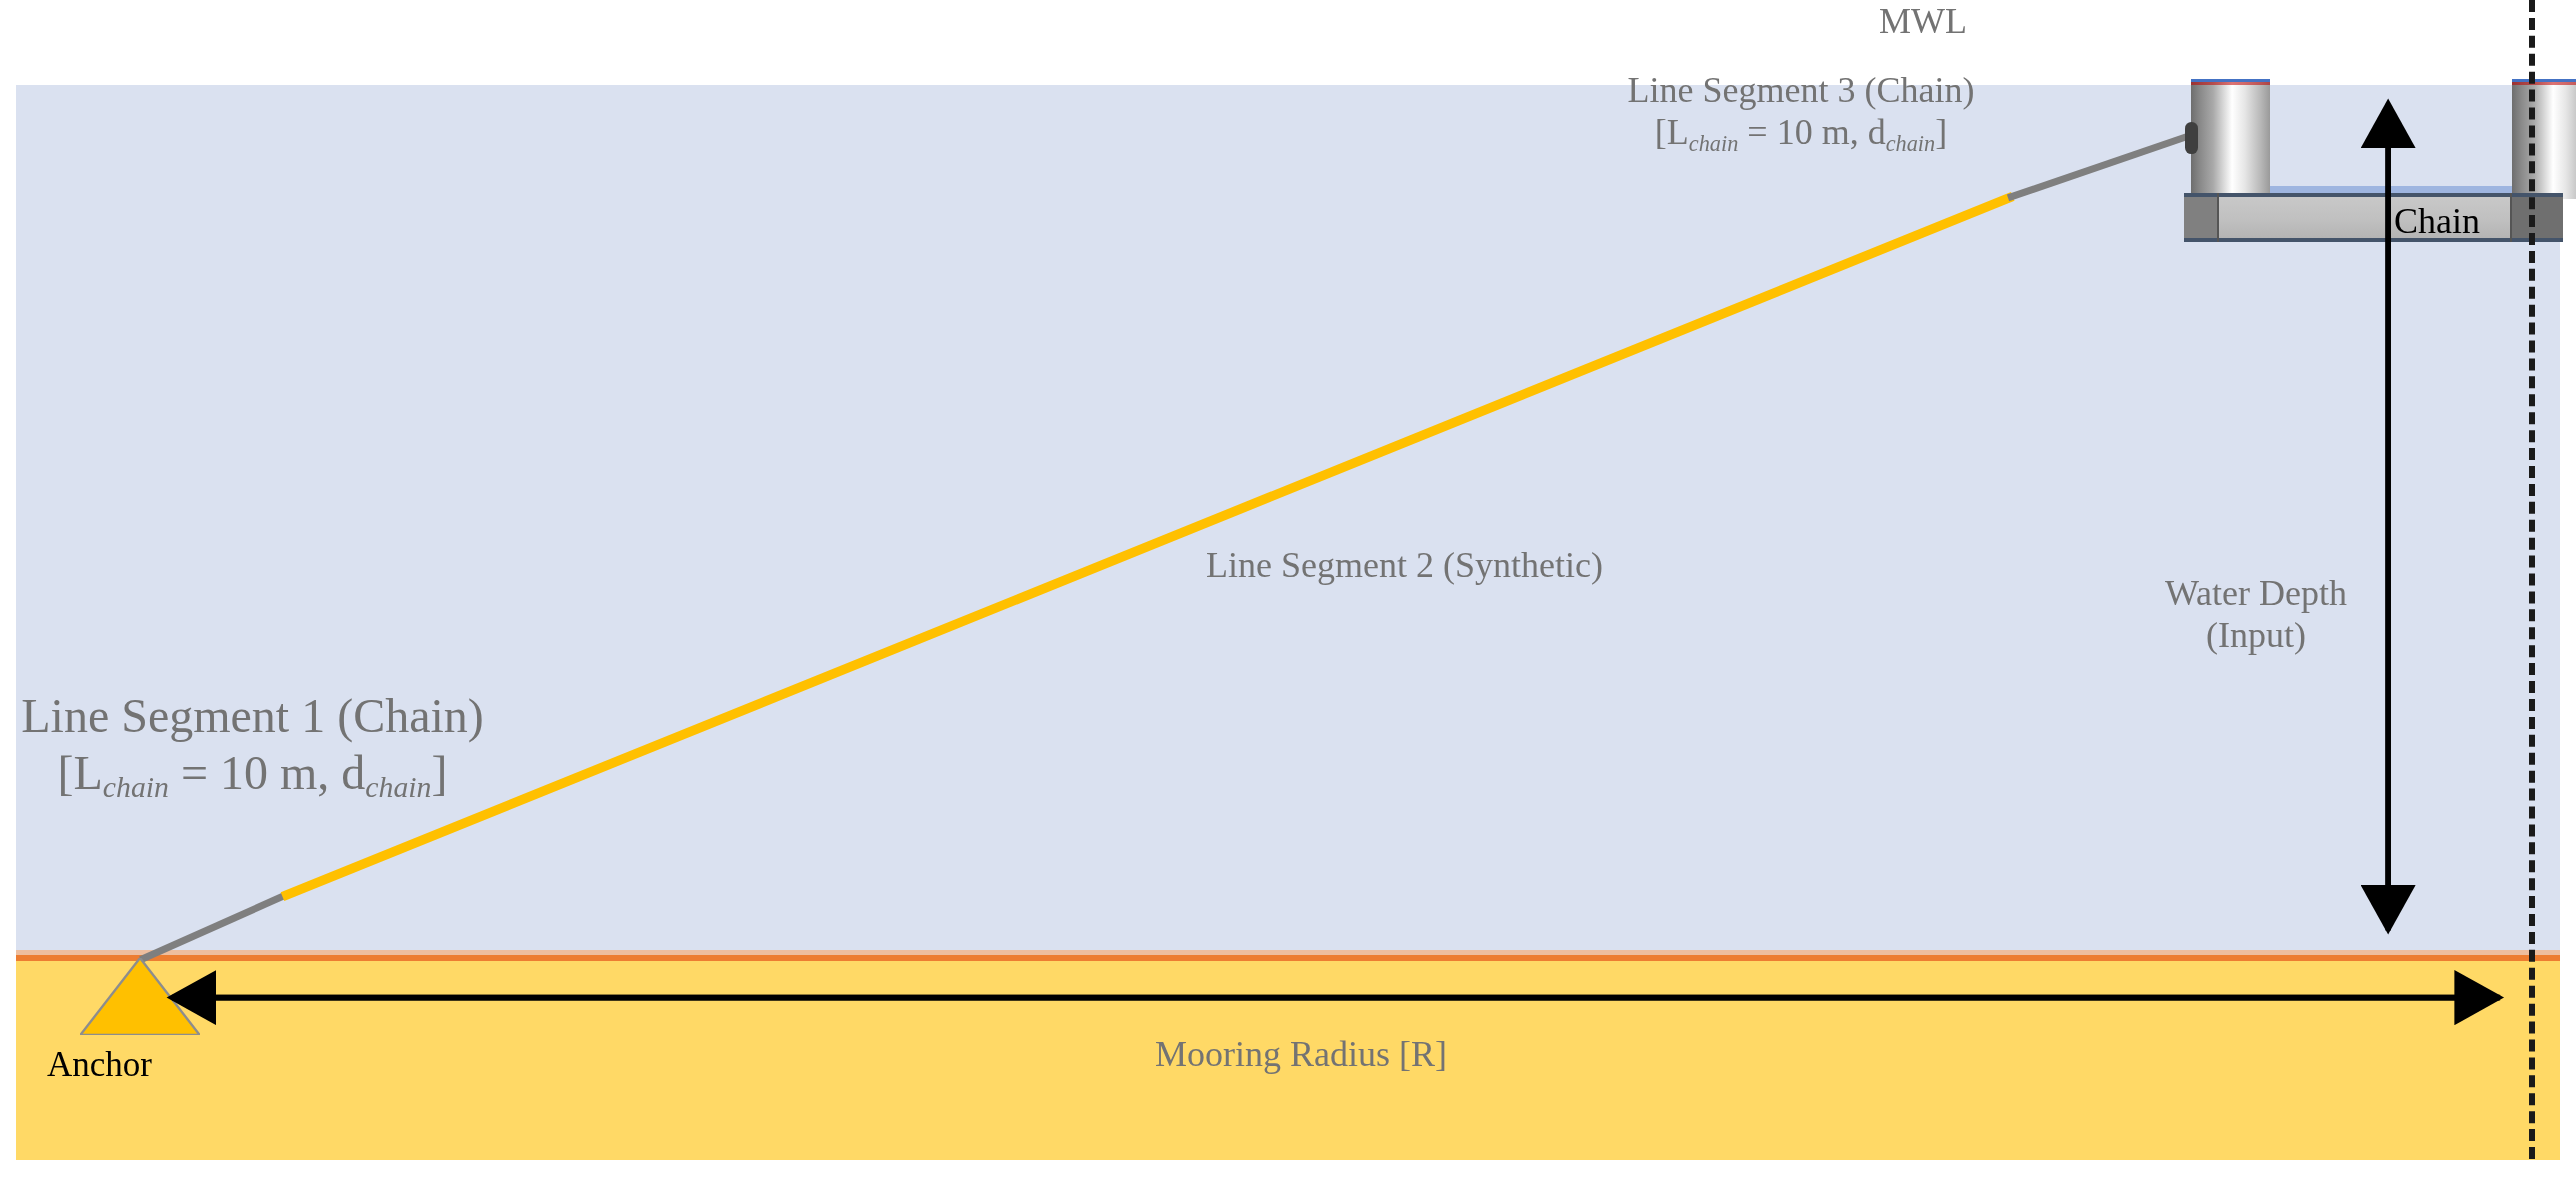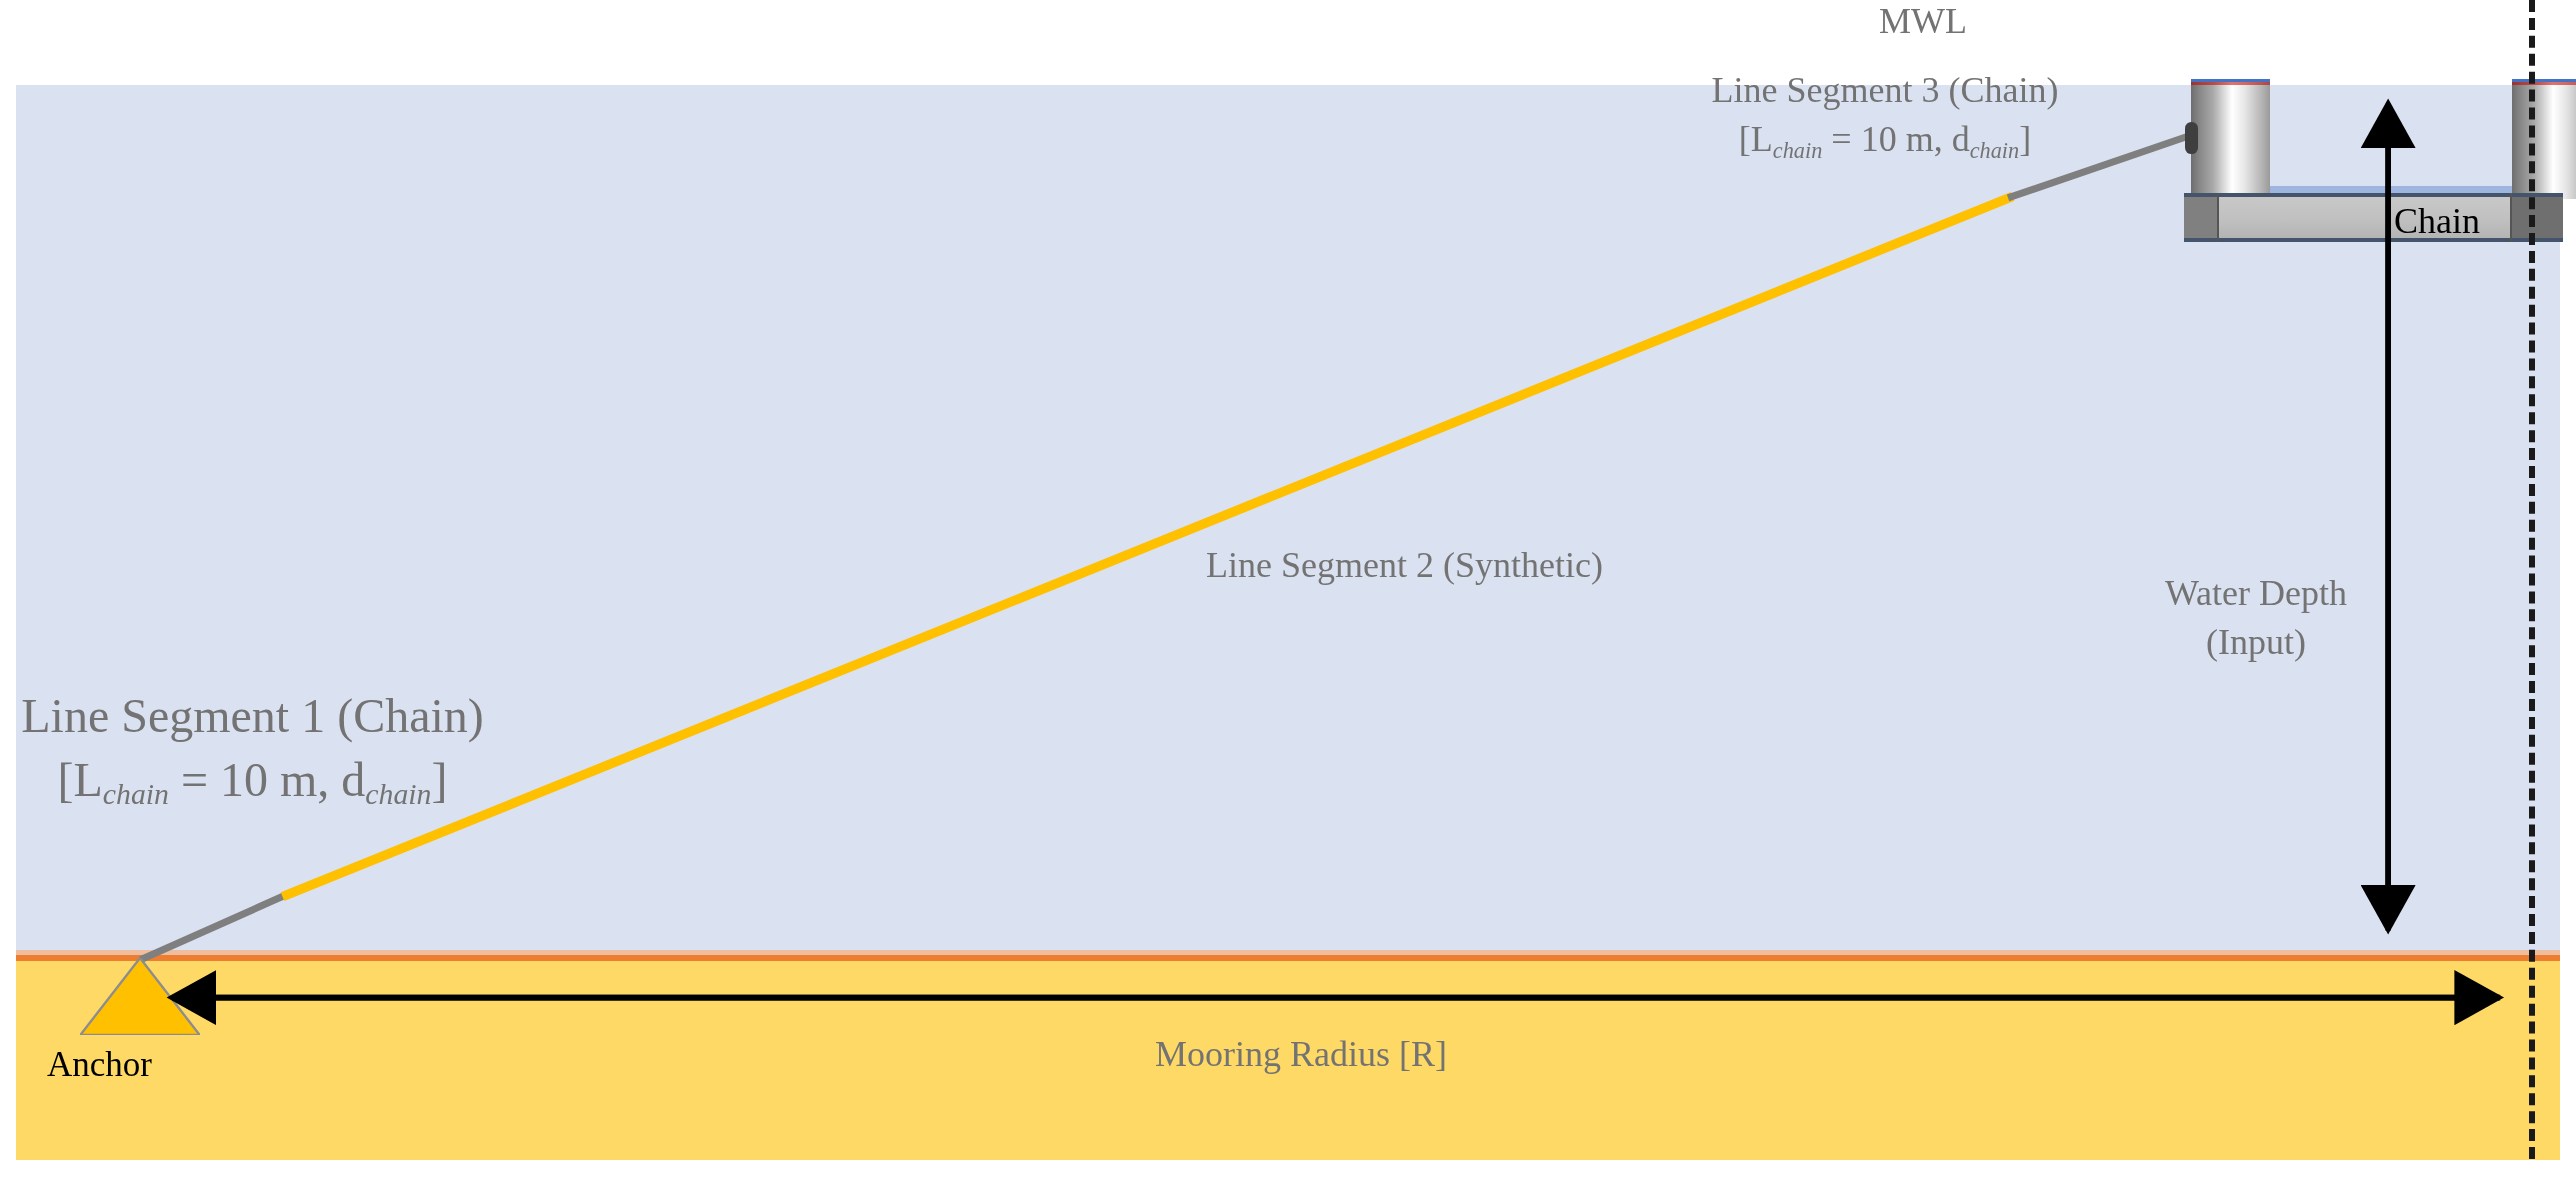--- a/index.html
+++ b/index.html
@@ -176,31 +176,31 @@
   }
 
   
   .lbl {
     position: absolute;
     color: #737373;
     line-height: 1.18;
     white-space: nowrap;
   }
   .lbl .l1 { display: block; }
-  .lbl .l2 { display: block; margin-top: 7px; }
+  .lbl .l2 { display: block; }
   .lbl sub {
     font-size: .62em;
     font-style: italic;
     vertical-align: baseline;
     position: relative;
     bottom: -.28em;
   }
 
   .lbl-mwl     { left: 1844px; top: 0px;   font-size: 36px; width: 158px; text-align: center; }
-  .lbl-seg3    { left: 1664px; top: 69px;  font-size: 36px; width: 442px; text-align: center; }
+  .lbl-seg3    { left: 1580px; top: 69px;  font-size: 36px; width: 442px; text-align: center; }
   .lbl-seg2    { left: 1144px; top: 544px; font-size: 36px; width: 521px; text-align: center; }
   .lbl-seg1    { left: 16px;   top: 688px; font-size: 48px; width: 473px; text-align: center; }
   .lbl-depth   { left: 2122px; top: 572px; font-size: 36px; width: 268px; text-align: center; }
   .lbl-radius  { left: 1104px; top: 1033px; font-size: 36px; width: 394px; text-align: center; }
 </style>
 </head>
 <body>
 
 <div id="stage">
 

